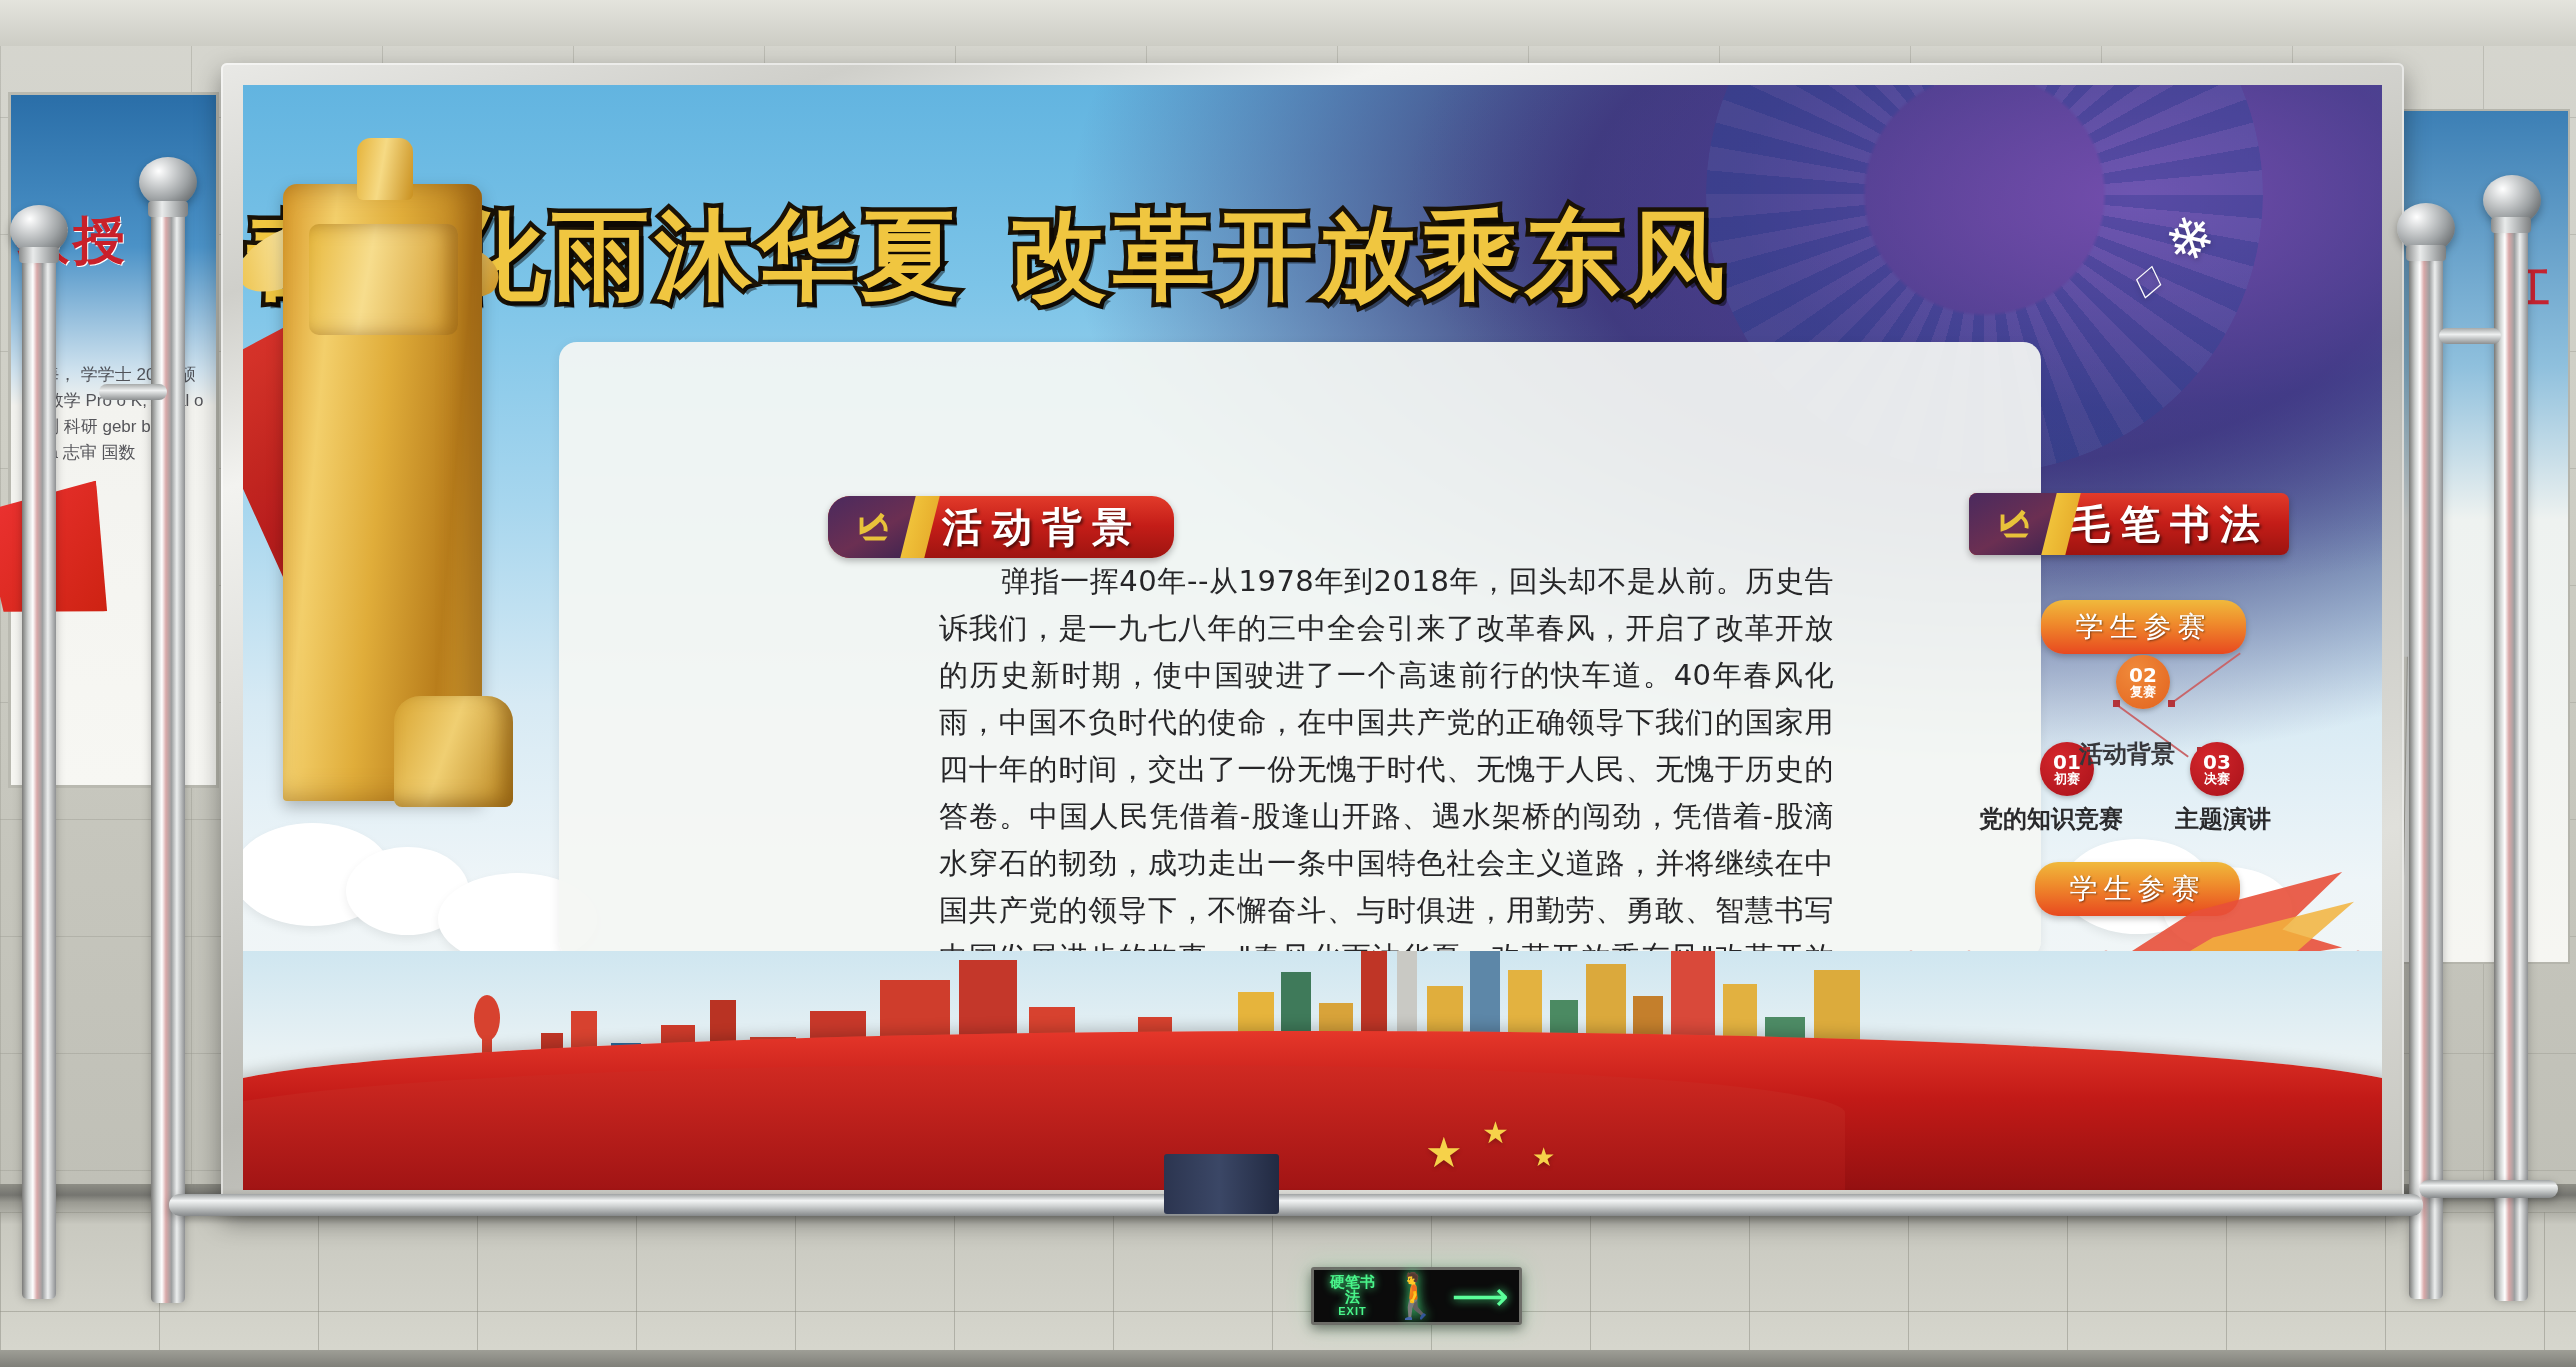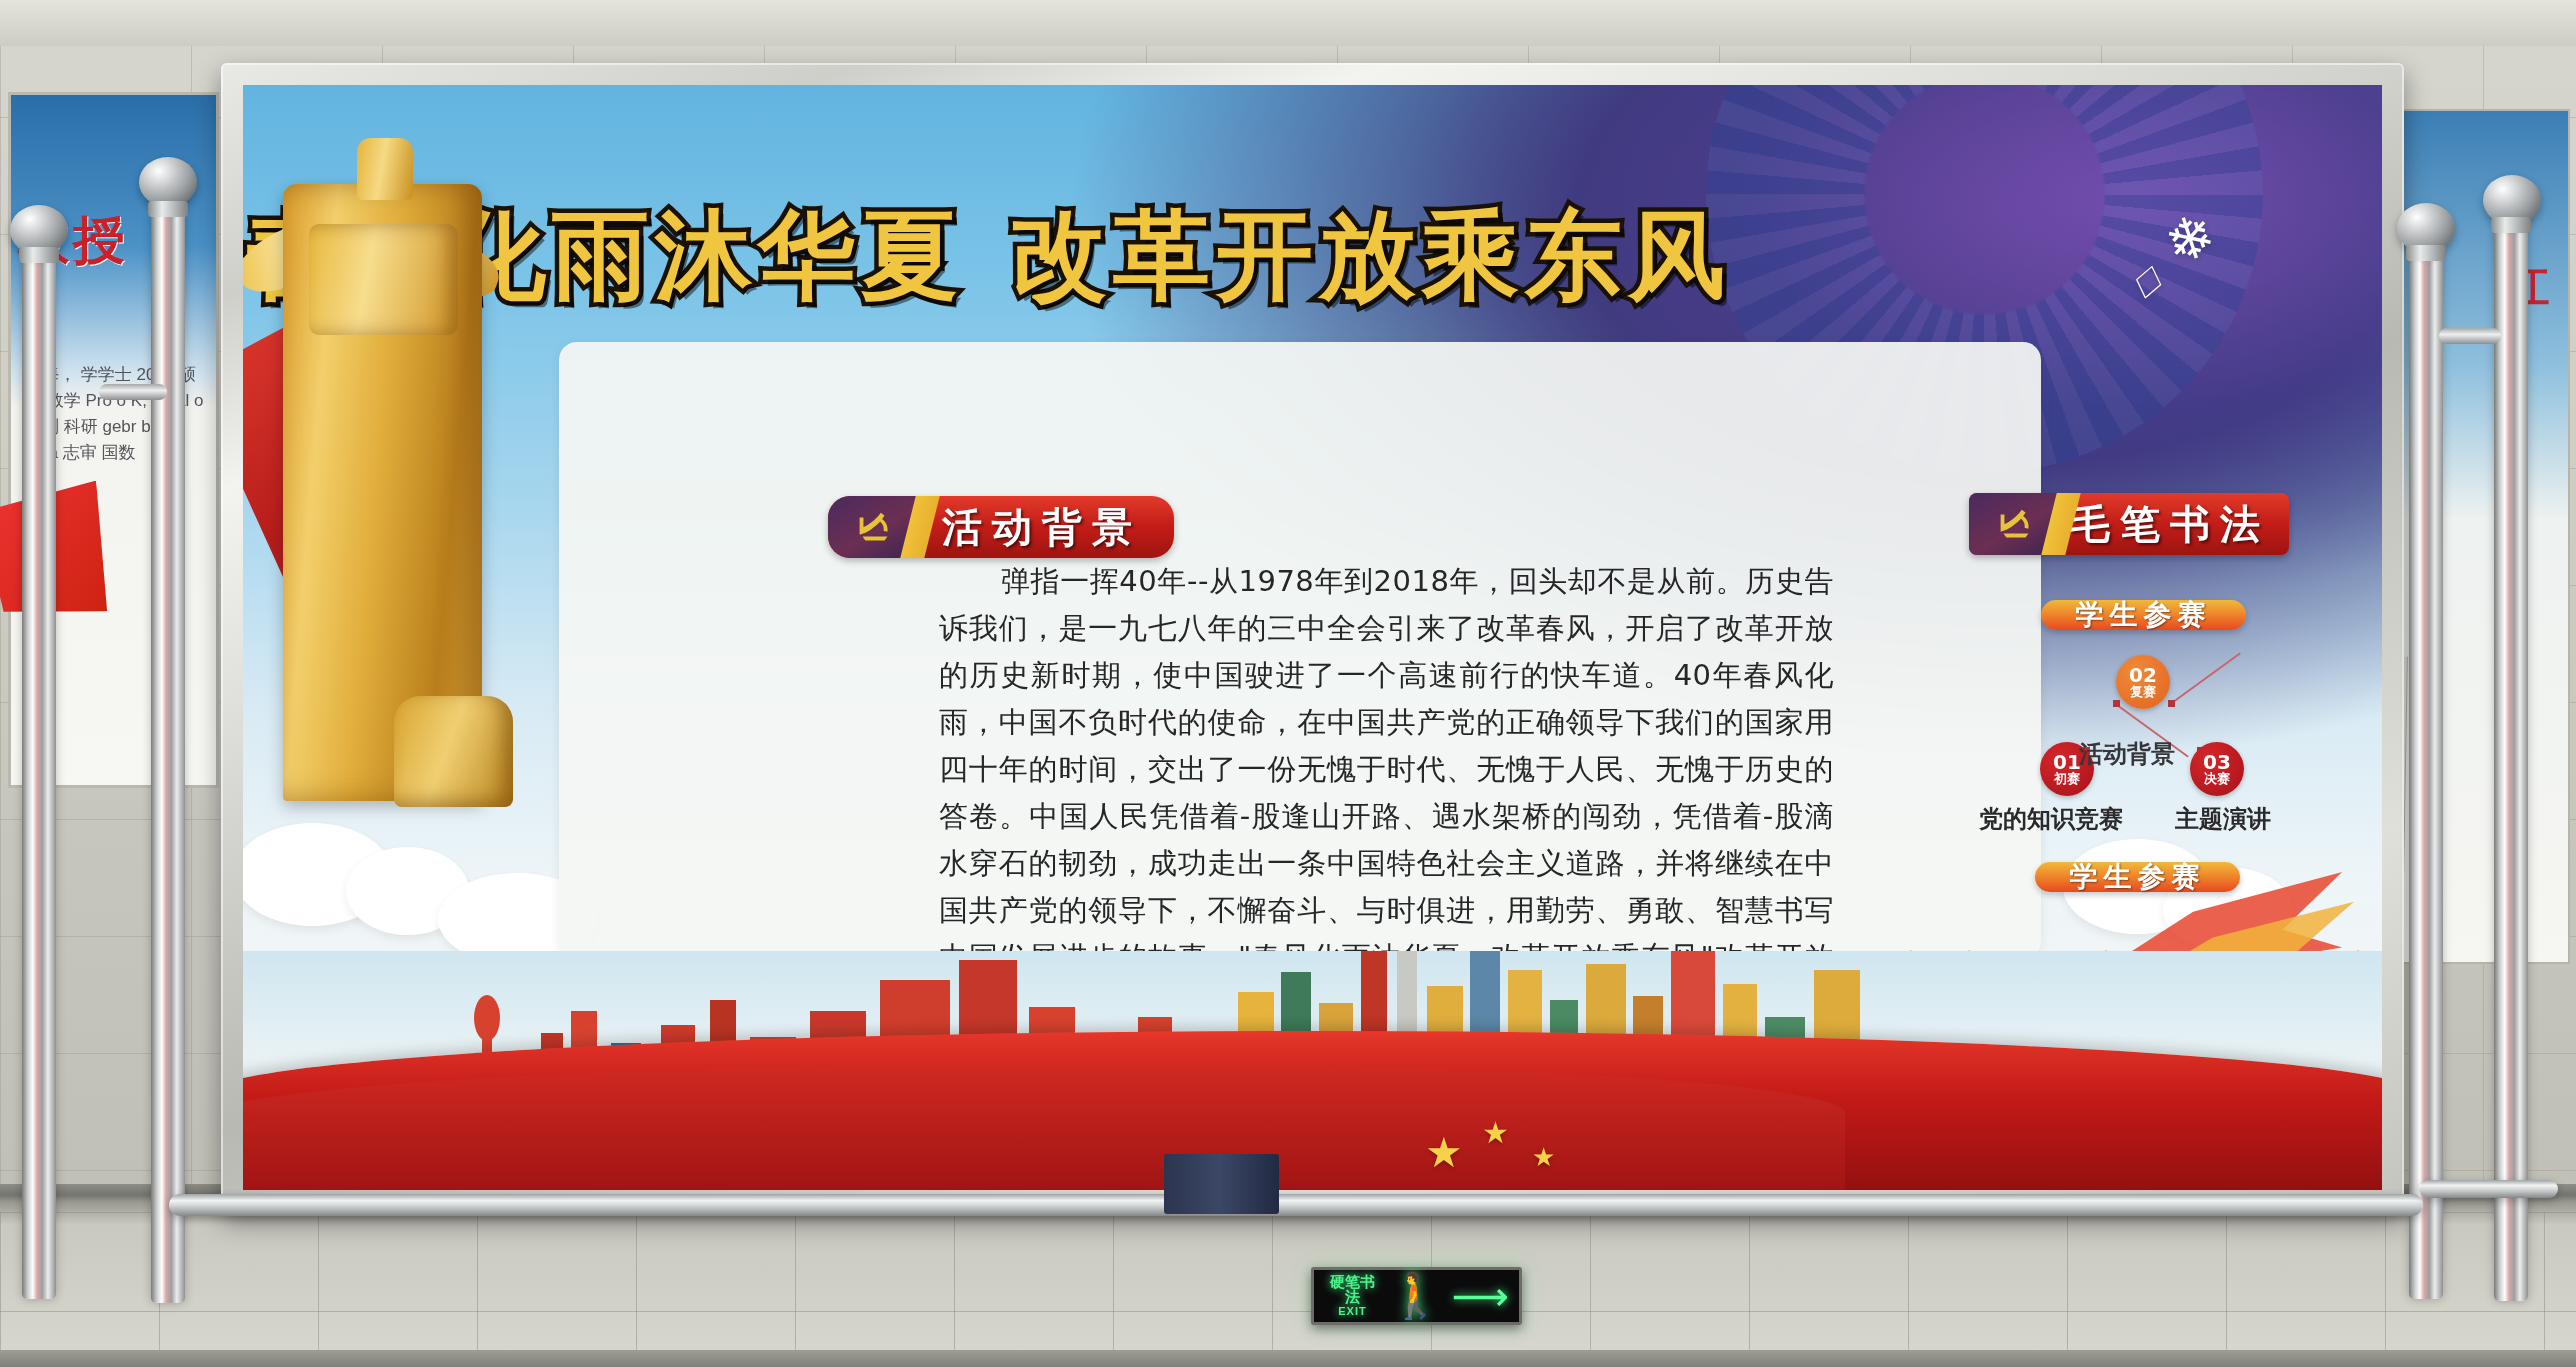--- a/index.html
+++ b/index.html
@@ -182,25 +182,25 @@
   .body-text {
     position:absolute; left: 696px; top: 473px; width: 895px;
     font-family: "DejaVu Sans", sans-serif;
     font-size: 29px; line-height: 47px; color:#262628;
     text-align: justify; text-indent: 62px;
     letter-spacing: 0.5px;
   }
 
   
   .pill {
-    position:absolute; height: 30px; border-radius: 23px;
+    position:absolute; height: 54px; border-radius: 23px;
     background: linear-gradient(180deg,#f0b93c 0%, #ef8c2c 42%, #e8491f 100%);
     box-shadow: 0 3px 6px rgba(0,0,0,.22);
     display:flex; align-items:center; justify-content:center;
-    color:#fff; font-size: 28px; font-weight:700; letter-spacing: 6px;
+    color:#fff; font-size: 28px; font-weight:400; letter-spacing: 6px;
     font-family:"DejaVu Serif", serif;
     text-shadow: 1px 1px 2px rgba(0,0,0,.45);
   }
   #pill-student { left: 1798px; top: 515px; width: 205px; }
   #pill-teacher { left: 1792px; top: 777px; width: 205px; }
 
   .node {
     position:absolute; width: 54px; height: 54px; border-radius:50%;
     display:flex; flex-direction:column; align-items:center; justify-content:center;
     color:#fff; font-family:"DejaVu Sans", sans-serif;

